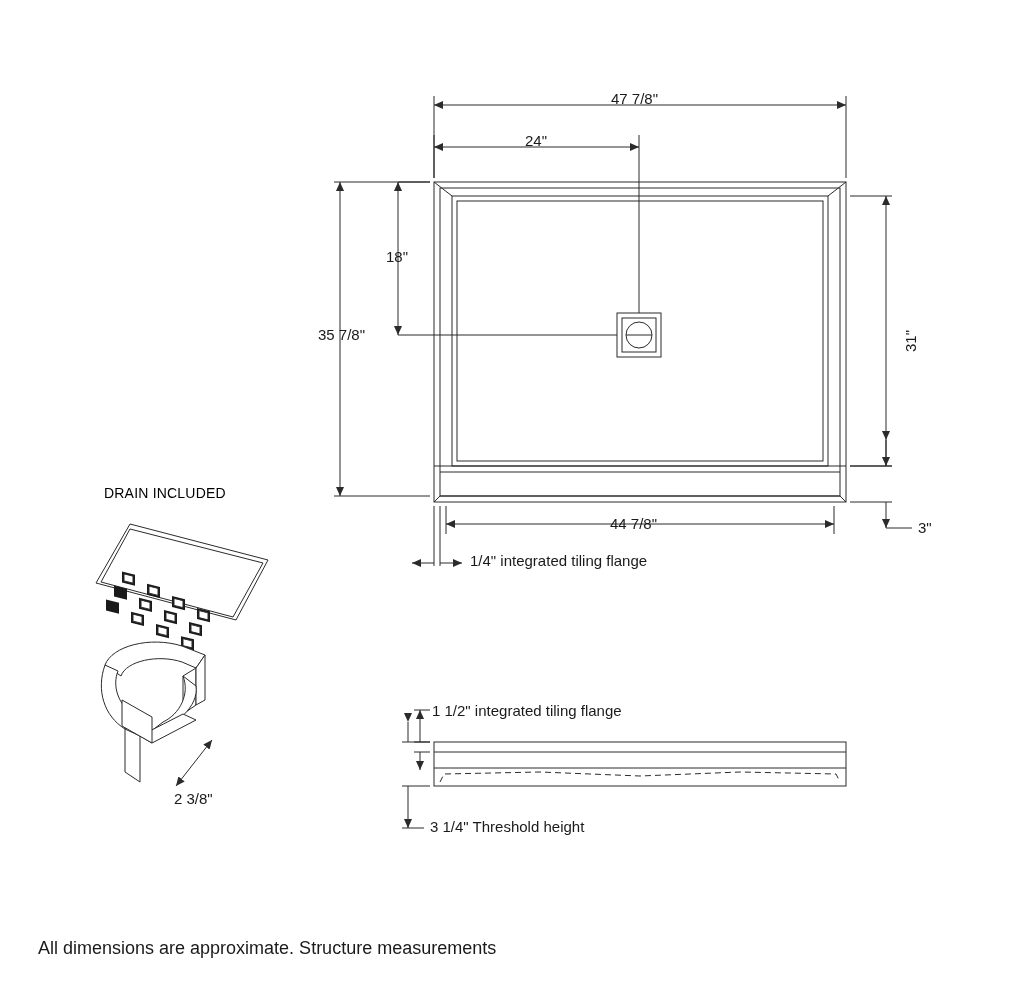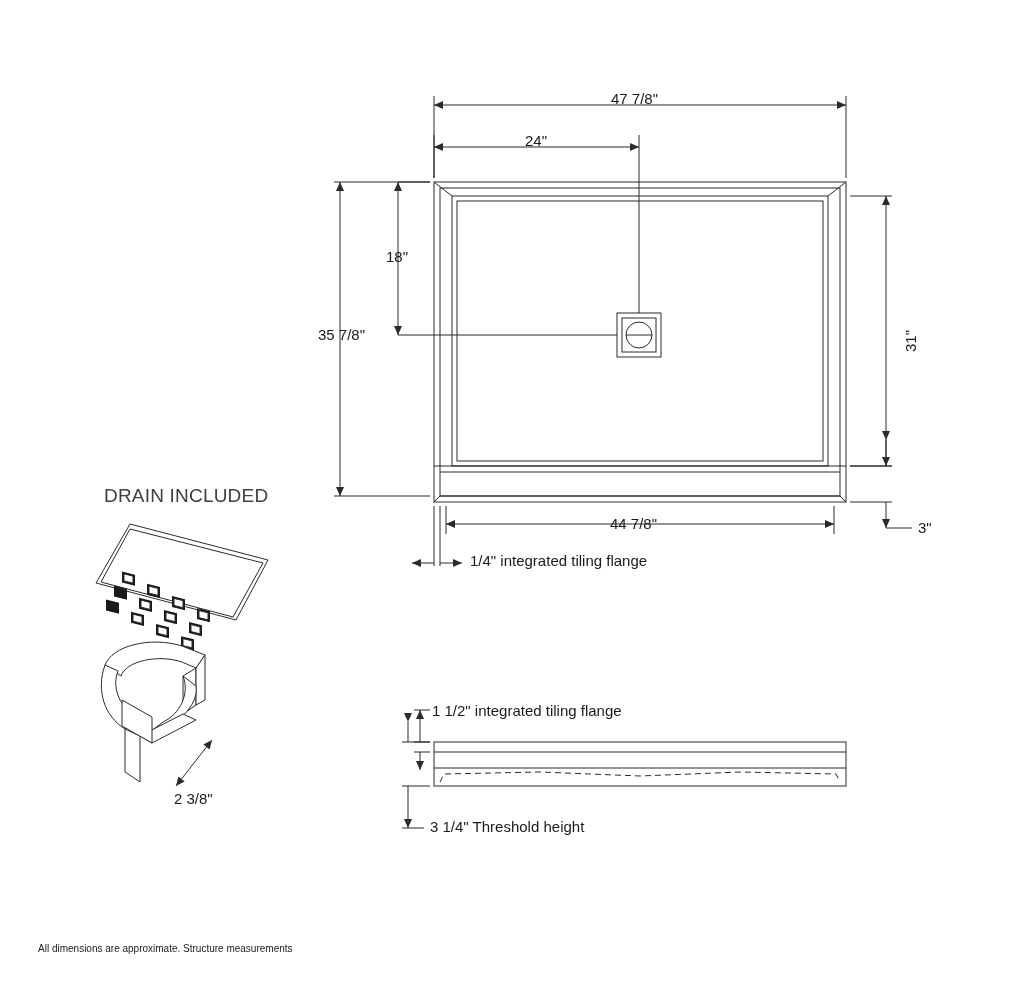--- a/index.html
+++ b/index.html
@@ -1,22 +1,22 @@
 <!DOCTYPE html>
 <html><head>
 <meta charset="utf-8">
 <style>
   html,body{margin:0;padding:0;background:#ffffff;}
   body{width:1024px;height:1007px;position:relative;font-family:"Liberation Sans",sans-serif;color:#000;}
   #sheet{position:absolute;left:0;top:0;width:1024px;height:1007px;}
   svg{position:absolute;left:0;top:0;width:1024px;height:1007px;overflow:visible;}
   .lbl{position:absolute;font-size:15px;color:#1a1a1a;white-space:nowrap;}
   .lbl.rot{transform:rotate(-90deg);transform-origin:left top;}
-  .note{position:absolute;font-size:10px;line-height:17px;color:#1a1a1a;white-space:pre;}
-  .cap{position:absolute;font-size:19px;letter-spacing:.2px;color:#404040;white-space:nowrap;}
+  .note{position:absolute;font-size:18px;line-height:17px;color:#1a1a1a;white-space:pre;}
+  .cap{position:absolute;font-size:14px;letter-spacing:.2px;color:#000000;white-space:nowrap;}
 </style>
 </head>
 <body>
 
 <div id="sheet">
 
   <svg viewBox="0 0 1024 1007">
     <defs>
       <marker id="arrR" markerWidth="10" markerHeight="8" refX="9" refY="4" orient="auto">
         <path d="M0,0 L9,4 L0,8 z" fill="#2b2b2b"></path>

